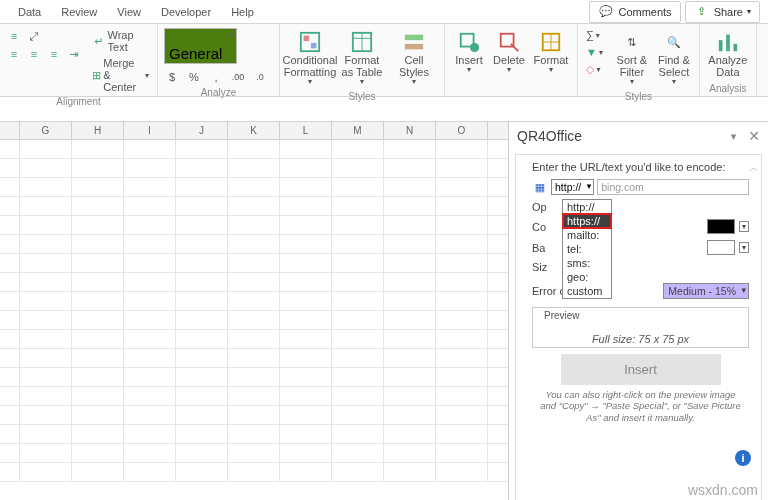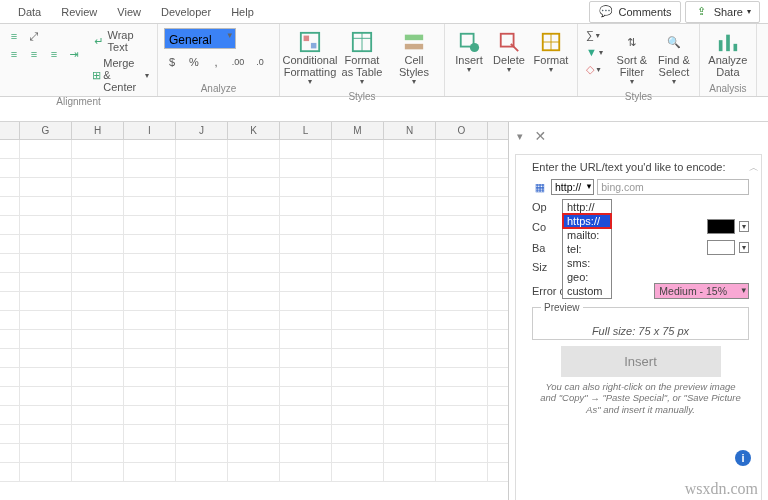--- a/index.html
+++ b/index.html
@@ -13,51 +13,51 @@
 .group-body { display: flex; align-items: flex-start; gap: 4px; flex: 1; }
 .group-label { text-align: center; color: #888; font-size: 10px; padding-top: 2px; }
 .ico { width: 16px; height: 16px; display: inline-flex; align-items: center; justify-content: center; color: #4a7; }
 .ico svg { width: 14px; height: 14px; }
 .stack { display: flex; flex-direction: column; gap: 2px; }
 .hrow { display: flex; align-items: center; gap: 4px; }
 .sm-btn { padding: 1px 2px; color: #555; display: flex; align-items: center; gap: 2px; }
 .big-btn { display: flex; flex-direction: column; align-items: center; width: 48px; padding: 2px; color: #555; text-align: center; line-height: 1.1; font-size: 10px; }
 .big-btn .ico { width: 24px; height: 24px; }
 .big-btn .ico svg { width: 22px; height: 22px; }
-.combo { border: 1px solid #bbb; background: #3b82f6; padding: 4px 14px 1px 4px; position: relative; font-size: 12px; min-width: 72px; }
+.combo { border: 1px solid #bbb; background: #4d7c0f; padding: 16px 14px 1px 4px; position: relative; font-size: 15px; min-width: 72px; }
 .combo::after { content: "▾"; position: absolute; right: 3px; top: 1px; font-size: 9px; color: #666; }
 .grid-area { display: flex; height: 403px; }
 .sheet { flex: 1; position: relative; overflow: hidden; background: #fff; }
 .col-headers { display: flex; height: 18px; background: #f3f3f3; border-bottom: 1px solid #d0d0d0; }
 .col-h { border-right: 1px solid #d0d0d0; width: 52px; text-align: center; color: #666; font-size: 10px; line-height: 18px; }
 .rows { }
 .row { display: flex; height: 19px; border-bottom: 1px solid #e6e6e6; }
 .cell { width: 52px; border-right: 1px solid #e6e6e6; }
 .pane { width: 260px; border-left: 1px solid #ccc; background: #fff; display: flex; flex-direction: column; }
 .pane-header { display: flex; align-items: center; padding: 6px 8px 10px; }
 .pane-title { flex: 1; color: #444; font-size: 14px; }
 .pane-body { padding: 6px 12px 8px 16px; border: 1px solid #ddd; margin: 0 6px; position: relative; flex: 1; }
 .field-row { display: flex; align-items: center; gap: 4px; margin: 6px 0; font-size: 10.5px; color: #444; }
 .input-url { display: flex; align-items: center; gap: 3px; margin-top: 6px; }
 .proto { border: 1px solid #888; padding: 1px 12px 1px 3px; position: relative; background: #fff; font-size: 10.5px; }
 .proto::after { content: "▾"; position: absolute; right: 2px; top: 1px; font-size: 9px; }
 .url-field { flex: 1; border: 1px solid #bbb; padding: 1px 3px; color: #999; font-size: 10.5px; }
 .dropdown-list { position: absolute; left: 46px; top: 44px; width: 50px; background: #fff; border: 1px solid #888; z-index: 10; font-size: 10.5px; }
 .dropdown-list .opt { padding: 1px 4px; color: #333; }
-.dropdown-list .opt.hl { background: #1d4ed8; color: #fff; outline: 2px solid #e02020; outline-offset: -1px; }
+.dropdown-list .opt.hl { background: #404040; color: #fff; outline: 2px solid #e02020; outline-offset: -1px; }
 .opts-left { width: 26px; color: #444; }
 .color-well { width: 28px; height: 15px; border: 1px solid #888; display: inline-block; }
-.sel { border: 1px solid #888; padding: 1px 21px 1px 4px; position: relative; background: #f9a8d4; font-size: 10.5px; text-align: right; }
+.sel { border: 1px solid #888; padding: 1px 12px 1px 4px; position: relative; background: #c4b5fd; font-size: 10.5px; text-align: right; }
 .sel::after { content: "▾"; position: absolute; right: 2px; top: 1px; font-size: 9px; }
-.preview-box { border: 1px solid #ccc; padding: 6px 4px 2px; margin-top: 8px; font-style: italic; font-size: 10px; color: #555; text-align: center; }
+.preview-box { border: 1px solid #ccc; padding: 14px 4px 2px; margin-top: 8px; font-style: italic; font-size: 10px; color: #555; text-align: center; }
 .preview-legend { position: relative; top: -12px; left: 4px; background: #fff; padding: 0 3px; font-size: 10px; color: #555; float: left; font-style: normal; }
 .insert-btn { width: 160px; background: #e3e3e3; color: #888; text-align: center; padding: 8px 0; margin: 6px auto 4px; font-size: 13px; }
 .hint { font-style: italic; font-size: 9.5px; color: #777; text-align: center; padding: 0 8px 4px; line-height: 1.2; }
 .info-dot { width: 16px; height: 16px; border-radius: 50%; background: #2a6ecc; color: #fff; display: flex; align-items: center; justify-content: center; font-weight: bold; font-size: 11px; position: absolute; right: 10px; bottom: 58px; }
-.watermark { position: absolute; right: 10px; bottom: 2px; font-size: 16px; color: #aaa; font-family: Liberation Serif, serif; }
+.watermark { position: absolute; right: 10px; bottom: 2px; font-size: 14px; color: #aaa; }
 .gap-row { height: 25px; border-bottom: 1px solid #d4d4d4; background:#fff; }
 .v-scroll-hint { position: absolute; right: 2px; top: 6px; font-size: 10px; color: #999; }
 .chev { font-size: 8px; }
 </style>
 </head>
 <body>
 
 <div class="menubar">
   <span class="tab">Data</span>
   <span class="tab">Review</span>
@@ -471,20 +471,21 @@
           <div class="cell"></div>
           <div class="cell"></div>
           <div class="cell"></div>
           <div class="cell"></div>
         </div>
       </div>
   </div>
 
   <div class="pane">
     <div class="pane-header">
+      <span class="pane-title">QR4Office</span>
       <span style="color:#888;margin-right:12px">▾</span>
       <span style="color:#888;font-size:14px">✕</span>
     </div>
     <div class="pane-body">
       <span class="v-scroll-hint">︿</span>
       <div style="color:#444">Enter the URL/text you'd like to encode:</div>
       <div class="input-url">
         <span class="ico" style="color:#36c">▦</span>
         <span class="proto">http://</span>
         <span class="url-field">bing.com</span>

